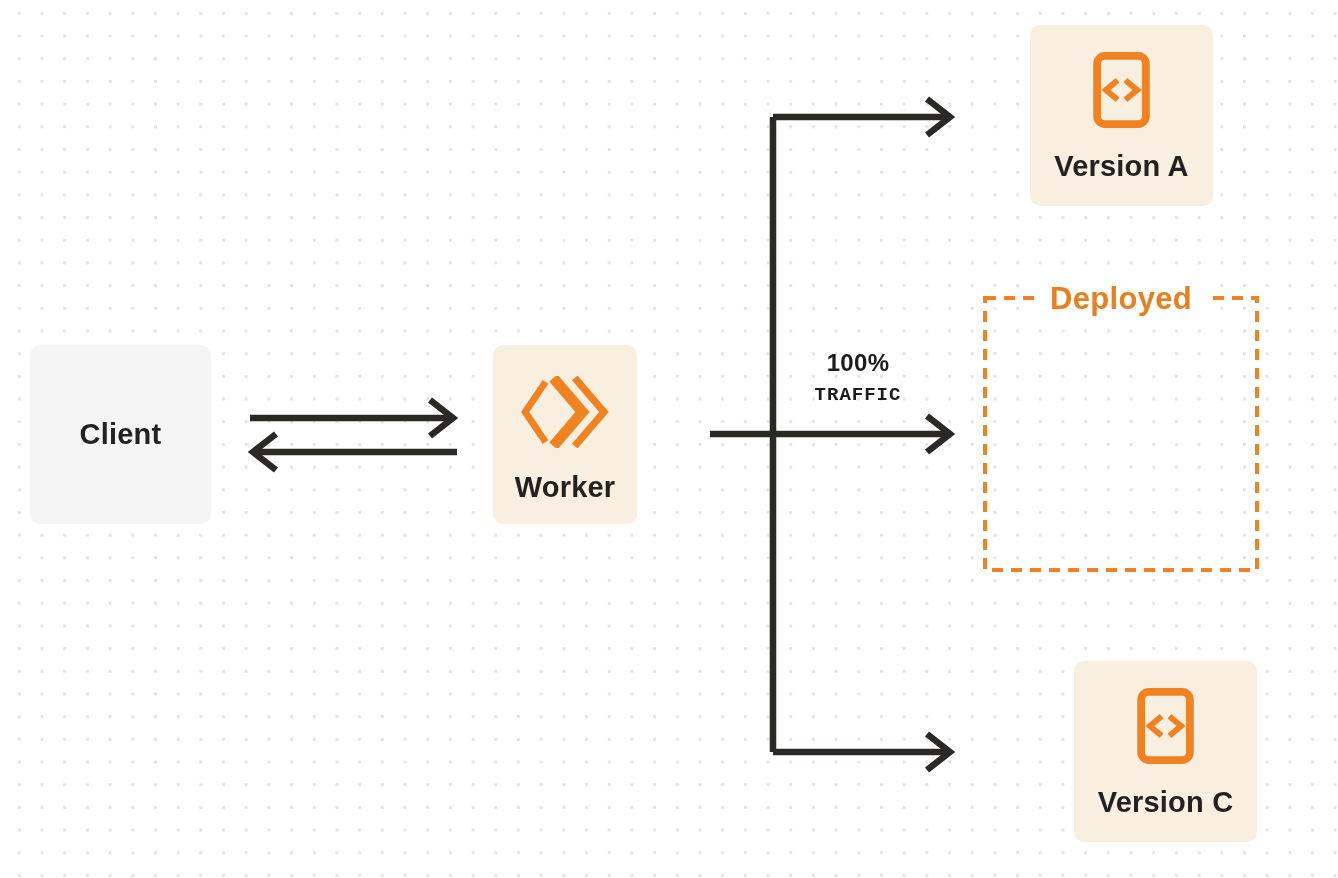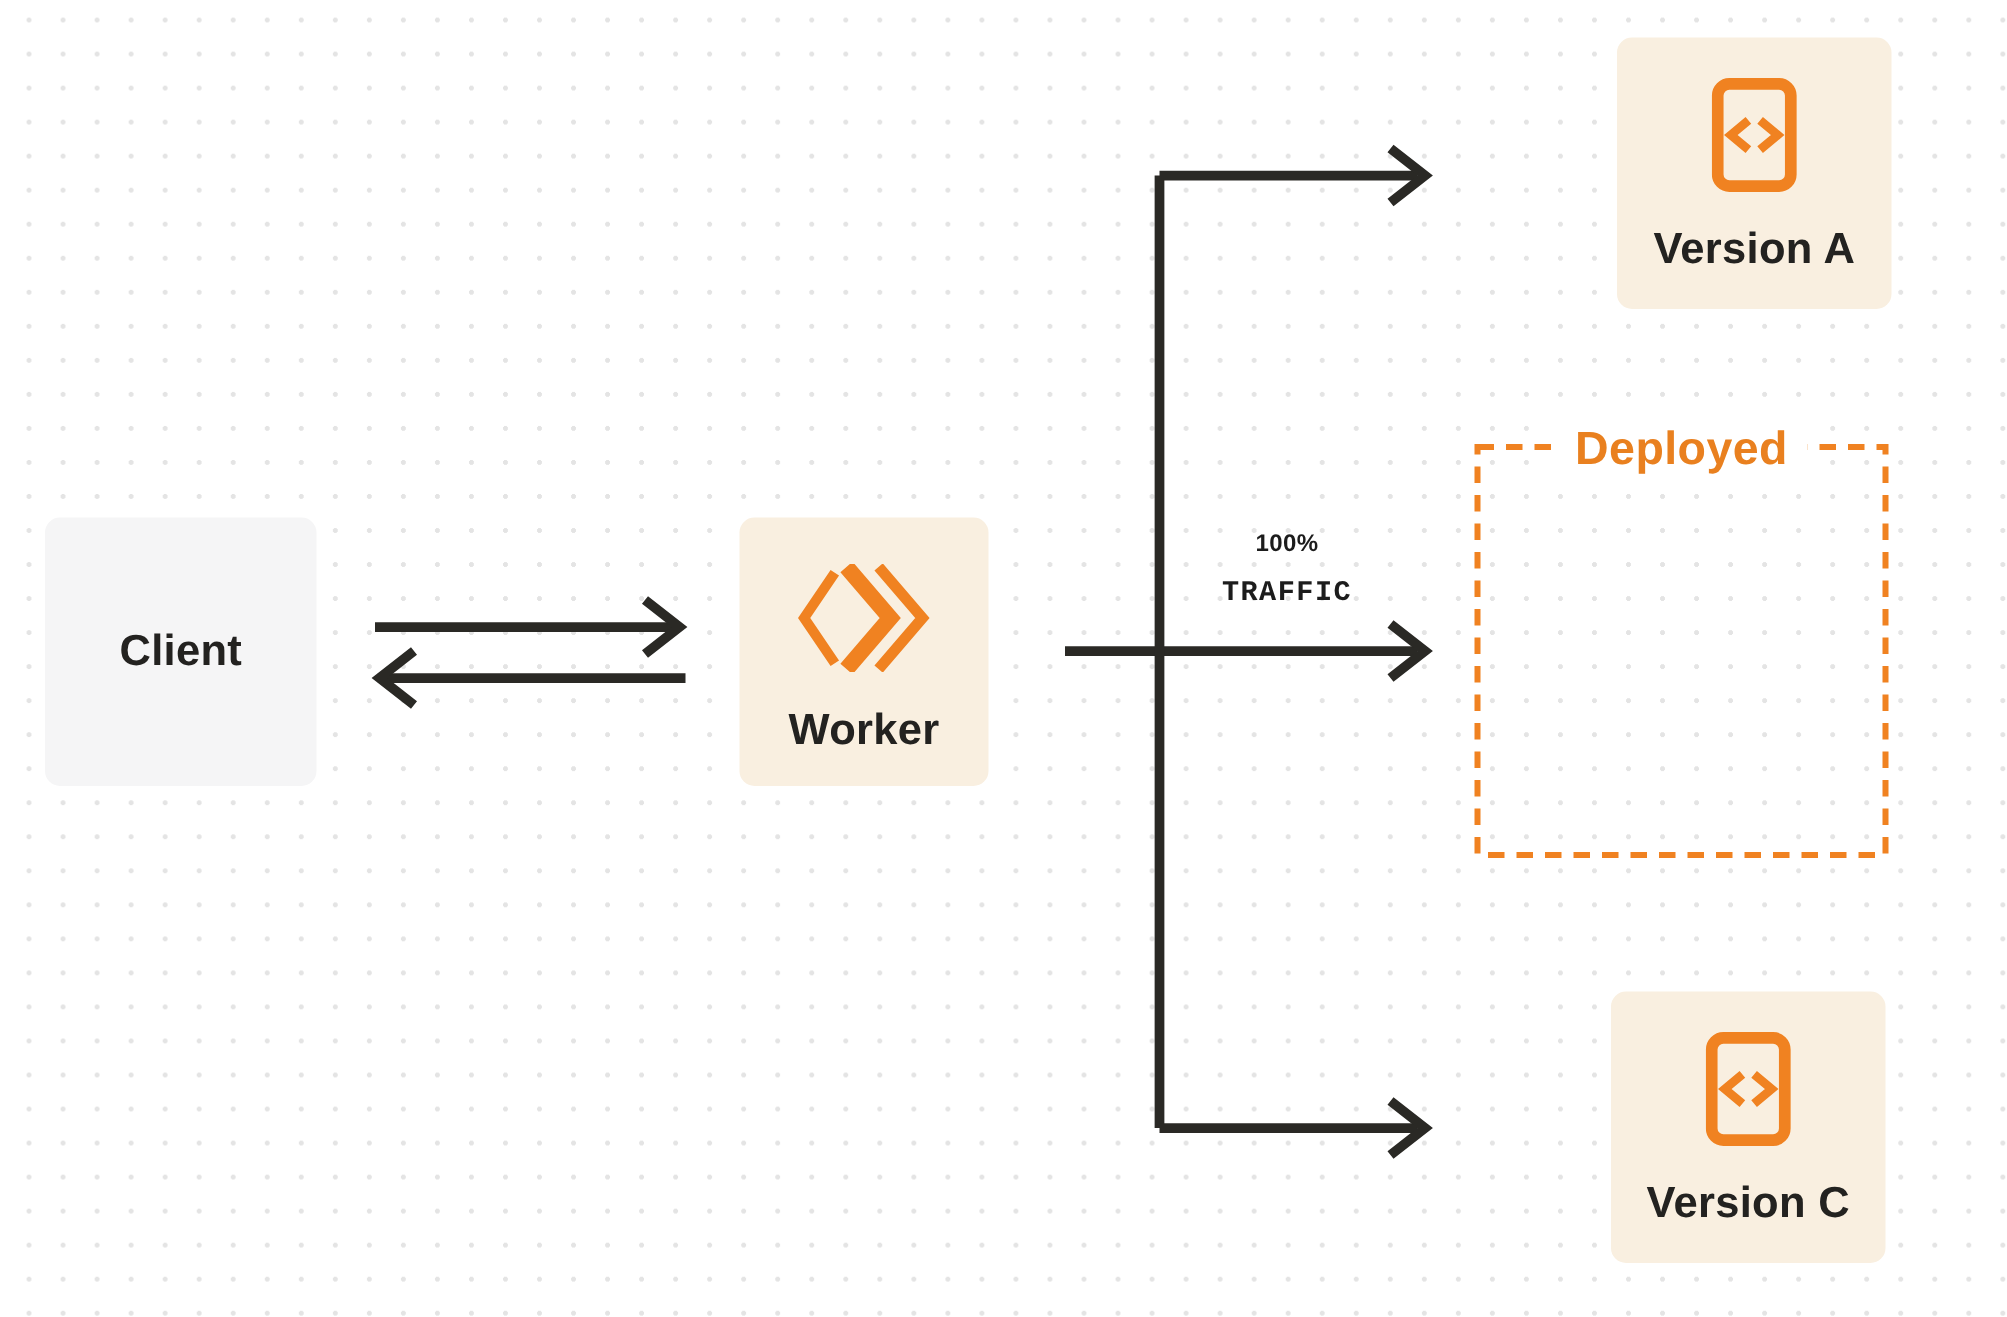--- a/index.html
+++ b/index.html
@@ -47,33 +47,33 @@
     white-space: nowrap;
   }
   .client-node {
     left: 30px; top: 345px;
     width: 181px; height: 179px;
     background: var(--panel-gray);
     justify-content: center;
   }
   .worker-node {
     left: 493px; top: 345px;
-    width: 166px; height: 179px;
+    width: 144px; height: 179px;
     background: var(--panel-cream);
     padding-top: 31px;
     gap: 25px;
   }
   .version-node {
     left: 1030px;
     width: 183px; height: 181px;
     background: var(--panel-cream);
     padding-top: 27px;
     gap: 24px;
   }
-  .version-a { top: 25px; margin-left: 48px; }
+  .version-a { top: 25px; }
   .version-b { top: 347px; }
   .version-c { top: 661px; margin-left: 44px; }
   .icon svg { display: block; }
   .deployed-label {
     position: absolute;
     left: 1121px; top: 283px;
     transform: translateX(-50%);
     background: var(--background);
     padding: 0 13px;
     font-size: 31px;
@@ -87,21 +87,21 @@
   .traffic-label {
     position: absolute;
     left: 858px; top: 347px;
     transform: translateX(-50%);
     text-align: center;
     color: #1c1c1c;
     font-weight: 700;
     z-index: 2;
     white-space: nowrap;
   }
-  .traffic-label .line1 { display: block; font-size: 16px; line-height: 32px; letter-spacing: 0.3px; }
+  .traffic-label .line1 { display: block; font-size: 24px; line-height: 32px; letter-spacing: 0.3px; }
   .traffic-label .line2 { display: block; font-size: 19px; line-height: 32px; letter-spacing: 1px; font-family: Liberation Mono, monospace; }
 </style>
 </head>
 <body>
 
 <div class="canvas">
 
   <svg class="overlay" viewBox="0 0 1338 878" xmlns="http://www.w3.org/2000/svg" fill="none" stroke="#2a2925" stroke-width="6.5" stroke-linejoin="miter">
 
     <g>

